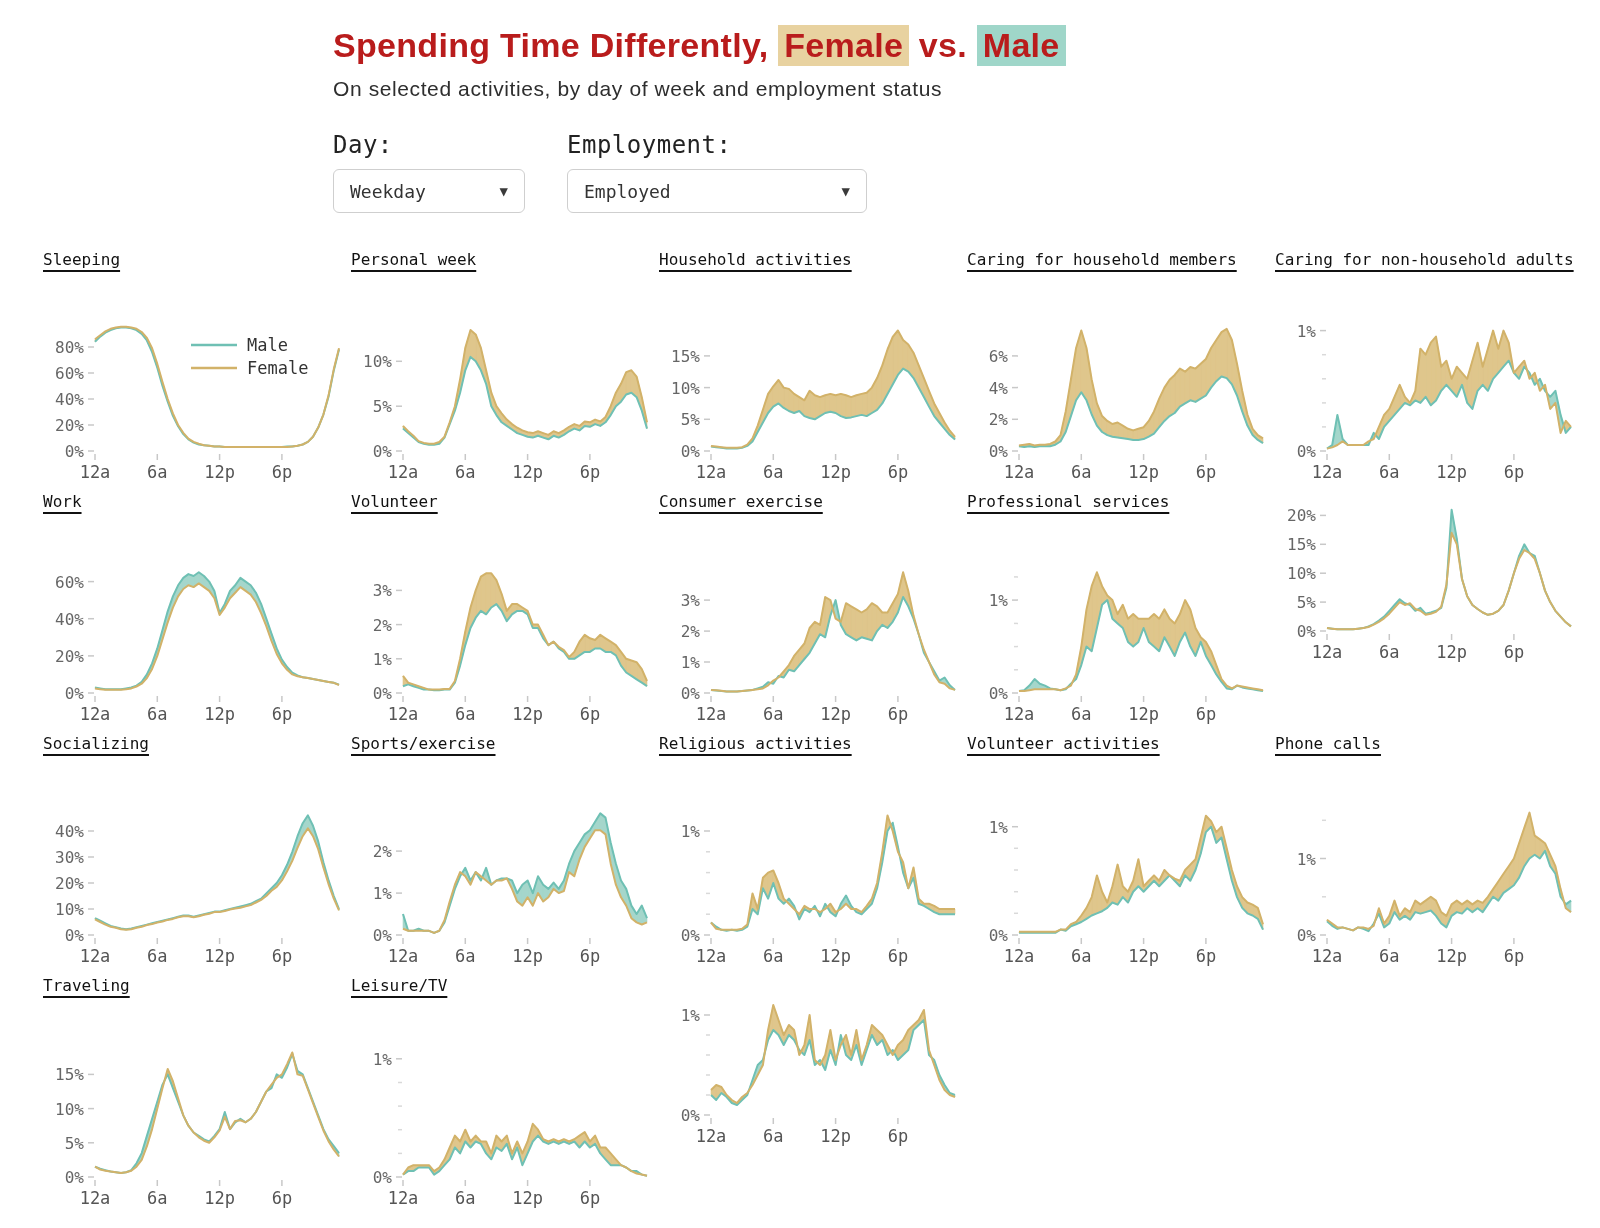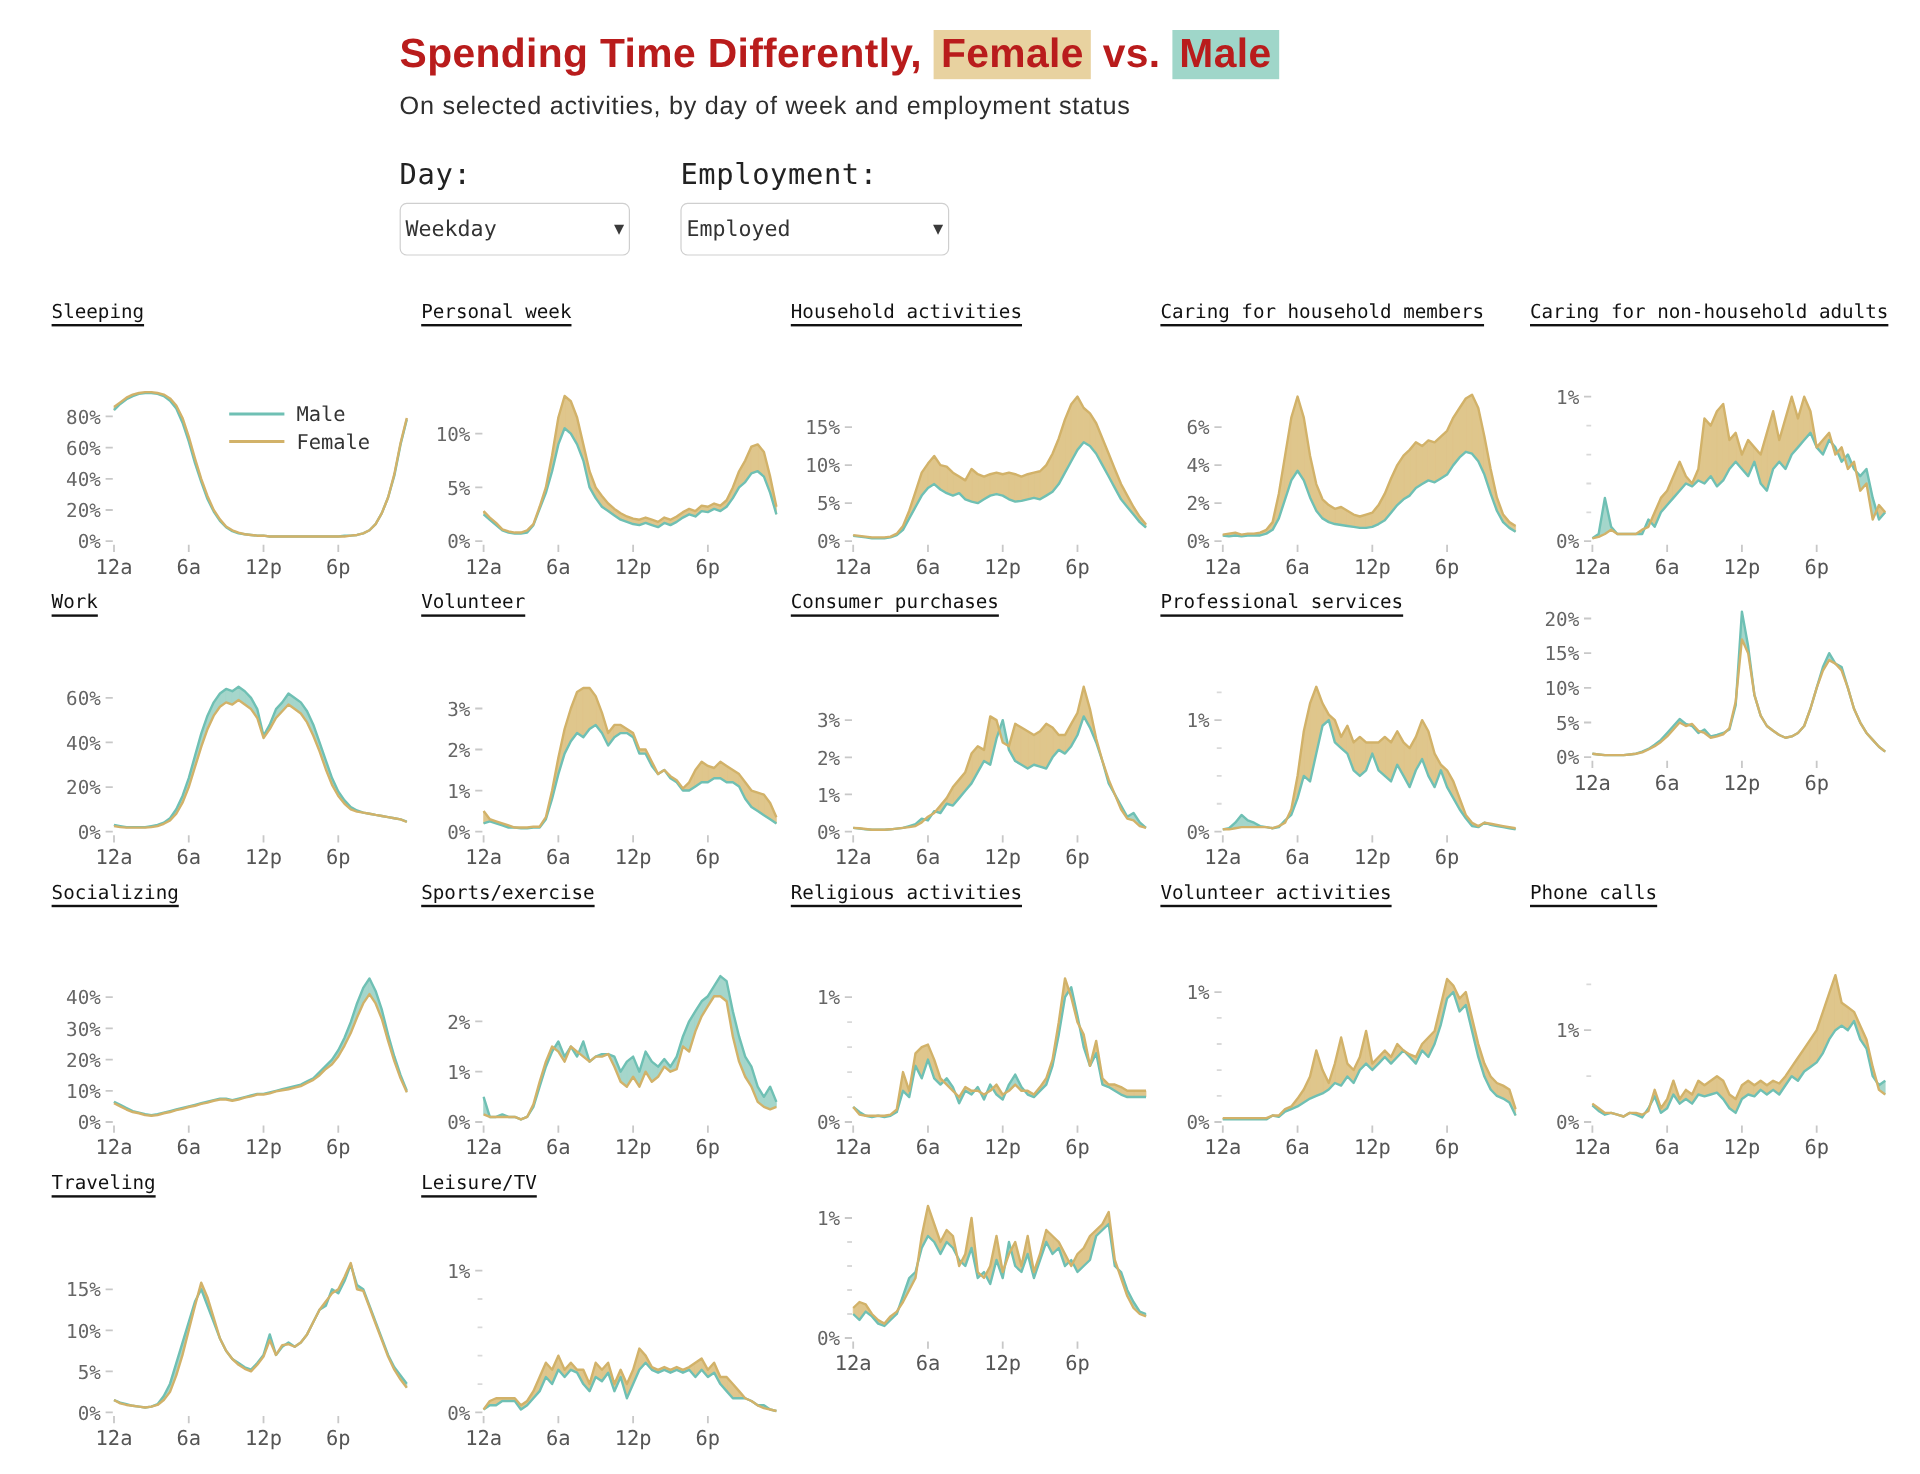--- a/index.html
+++ b/index.html
@@ -8,23 +8,23 @@
   .header{margin:26px 0 0 333px;font-family:"Liberation Sans",sans-serif;}
   .page-title{font-size:34px;font-weight:700;color:#b91c1c;letter-spacing:.3px;line-height:1.15;}
   .hl{padding:1px 6px 2px 6px;}
   .hl-female{background:#e8d2a0;}
   .hl-male{background:#9fd6c9;}
   .subtitle{margin-top:12px;font-size:21px;color:#2e2e2e;letter-spacing:.6px;}
   .controls{margin:30px 0 0 333px;display:flex;gap:42px;}
   .control-label{font-size:24px;color:#222;letter-spacing:.5px;}
   .dropdown{margin-top:10px;height:44px;border:1px solid #cfcfcf;border-radius:6px;background:#fff;
             display:flex;align-items:center;justify-content:space-between;
-            padding:0 4px;font-size:18px;color:#333;cursor:pointer;box-sizing:border-box;}
+            padding:0 16px;font-size:18px;color:#333;cursor:pointer;box-sizing:border-box;}
   .dd-day{width:192px;}
-  .dd-emp{width:224px;}
+  .dd-emp{width:300px;}
   .dd-arrow{font-size:14px;color:#3a3a3a;}
   .charts-grid{margin:36px 0 0 43px;display:grid;grid-template-columns:repeat(5,308px);grid-auto-rows:242px;}
   .chart-cell{width:300px;}
   .chart-title{display:inline;font-size:16px;font-weight:400;color:#111;line-height:1.35;
                text-decoration:underline;text-decoration-thickness:2px;text-underline-offset:5px;cursor:pointer;}
   .chart-title-wrap{height:62px;}
   svg text{font-family:"DejaVu Sans Mono","Liberation Mono",monospace;}
 </style>
 </head>
 <body>
@@ -245,21 +245,21 @@
           <line x1="238.9" x2="238.9" y1="143" y2="149" stroke="#c8c8c8" stroke-width="1.5"></line>
           <text x="238.9" y="167" text-anchor="middle" font-size="17" fill="#555">6p</text>
           <path d="M52,122.9L57.2,129.7L57.2,131.4L52,133.2ZM57.2,129.7L62.4,131.4L62.4,133.2L57.2,131.4ZM62.4,131.4L67.6,133.2L67.6,134.9L62.4,133.2ZM67.6,133.2L72.8,134.9L72.8,136.6L67.6,134.9ZM72.8,134.9L78,136.6L78,136.6L72.8,136.6ZM78,136.6L83.1,136.6L83.1,137.3L78,136.6ZM83.1,136.6L88.3,136.6L88.3,137.3L83.1,137.3ZM88.3,136.6L93.5,135.9L93.5,136.6L88.3,137.3ZM93.5,135.9L98.7,135.9L98.7,136.6L93.5,136.6ZM98.7,135.9L103.9,128L103.9,129.7L98.7,136.6ZM103.9,128L109.1,105.8L109.1,112.6L103.9,129.7ZM109.1,105.8L114.3,78.4L114.3,92.1L109.1,112.6ZM114.3,78.4L119.5,54.5L119.5,75L114.3,92.1ZM119.5,54.5L124.7,37.4L124.7,64.7L119.5,75ZM124.7,37.4L129.9,23.7L129.9,57.9L124.7,64.7ZM129.9,23.7L135.1,20.3L135.1,61.3L129.9,57.9ZM135.1,20.3L140.3,20.3L140.3,54.5L135.1,61.3ZM140.3,20.3L145.4,27.1L145.4,51.1L140.3,54.5ZM145.4,27.1L150.6,40.8L150.6,57.9L145.4,51.1ZM150.6,40.8L155.8,57.9L155.8,68.2L150.6,57.9ZM155.8,57.9L161,51.1L161,61.3L155.8,68.2ZM161,51.1L166.2,51.1L166.2,57.9L161,61.3ZM166.2,51.1L171.4,54.5L171.4,57.9L166.2,57.9ZM171.4,54.5L176.6,57.9L176.6,61.3L171.4,57.9ZM176.6,57.9L181.8,71.6L181.8,75L176.6,61.3ZM181.8,71.6L187,71.6L187,75L181.8,75ZM187,71.6L192.2,81.8L192.2,85.3L187,75ZM192.2,81.8L197.4,92.1L197.4,92.1L192.2,85.3ZM197.4,92.1L202.6,88.7L202.6,88.7L197.4,92.1ZM202.6,88.7L207.7,93.8L207.7,95.5L202.6,88.7ZM207.7,93.8L212.9,97.2L212.9,98.9L207.7,95.5ZM212.9,97.2L218.1,104.1L218.1,105.8L212.9,98.9ZM218.1,104.1L223.3,98.9L223.3,105.8L218.1,105.8ZM223.3,98.9L228.5,88.7L228.5,102.4L223.3,105.8ZM228.5,88.7L233.7,81.8L233.7,98.9L228.5,102.4ZM233.7,81.8L238.9,85.3L238.9,98.9L233.7,98.9ZM238.9,85.3L244.1,87L244.1,95.5L238.9,98.9ZM244.1,87L249.3,81.8L249.3,95.5L244.1,95.5ZM249.3,81.8L254.5,85.3L254.5,98.9L249.3,95.5ZM254.5,85.3L259.7,88.7L259.7,98.9L254.5,98.9ZM259.7,88.7L264.9,92.1L264.9,102.4L259.7,98.9ZM264.9,92.1L270,98.9L270,112.6L264.9,102.4ZM270,98.9L275.2,105.8L275.2,119.5L270,112.6ZM275.2,105.8L280.4,107.5L280.4,122.9L275.2,119.5ZM280.4,107.5L285.6,109.2L285.6,126.3L280.4,122.9ZM285.6,109.2L290.8,116.1L290.8,129.7L285.6,126.3ZM290.8,116.1L296,128L296,133.2L290.8,129.7Z" fill="#dfc68c" stroke="#dfc68c" stroke-width="0.6"></path>
           <polyline points="52,133.2 57.2,131.4 62.4,133.2 67.6,134.9 72.8,136.6 78,136.6 83.1,137.3 88.3,137.3 93.5,136.6 98.7,136.6 103.9,129.7 109.1,112.6 114.3,92.1 119.5,75 124.7,64.7 129.9,57.9 135.1,61.3 140.3,54.5 145.4,51.1 150.6,57.9 155.8,68.2 161,61.3 166.2,57.9 171.4,57.9 176.6,61.3 181.8,75 187,75 192.2,85.3 197.4,92.1 202.6,88.7 207.7,95.5 212.9,98.9 218.1,105.8 223.3,105.8 228.5,102.4 233.7,98.9 238.9,98.9 244.1,95.5 249.3,95.5 254.5,98.9 259.7,98.9 264.9,102.4 270,112.6 275.2,119.5 280.4,122.9 285.6,126.3 290.8,129.7 296,133.2" fill="none" stroke="#6fc0b4" stroke-width="2" stroke-linejoin="round"></polyline>
           <polyline points="52,122.9 57.2,129.7 62.4,131.4 67.6,133.2 72.8,134.9 78,136.6 83.1,136.6 88.3,136.6 93.5,135.9 98.7,135.9 103.9,128 109.1,105.8 114.3,78.4 119.5,54.5 124.7,37.4 129.9,23.7 135.1,20.3 140.3,20.3 145.4,27.1 150.6,40.8 155.8,57.9 161,51.1 166.2,51.1 171.4,54.5 176.6,57.9 181.8,71.6 187,71.6 192.2,81.8 197.4,92.1 202.6,88.7 207.7,93.8 212.9,97.2 218.1,104.1 223.3,98.9 228.5,88.7 233.7,81.8 238.9,85.3 244.1,87 249.3,81.8 254.5,85.3 259.7,88.7 264.9,92.1 270,98.9 275.2,105.8 280.4,107.5 285.6,109.2 290.8,116.1 296,128" fill="none" stroke="#d2b269" stroke-width="2" stroke-linejoin="round"></polyline>
         </svg>
     </div>
 
     <div class="chart-cell">
       <div class="chart-title-wrap">
-        <span class="chart-title">Consumer purchases</span>
+        <span class="chart-title">Consumer exercise</span>
       </div>
       <svg width="300" height="172" viewBox="0 0 300 172">
           <line x1="45" x2="51" y1="140" y2="140" stroke="#c8c8c8" stroke-width="1.5"></line>
           <text x="41" y="146" text-anchor="end" font-size="16" fill="#666666">0%</text>
           <line x1="45" x2="51" y1="109" y2="109" stroke="#c8c8c8" stroke-width="1.5"></line>
           <text x="41" y="115" text-anchor="end" font-size="16" fill="#666666">1%</text>
           <line x1="45" x2="51" y1="78.1" y2="78.1" stroke="#c8c8c8" stroke-width="1.5"></line>
           <text x="41" y="84.1" text-anchor="end" font-size="16" fill="#666666">2%</text>
           <line x1="45" x2="51" y1="47.1" y2="47.1" stroke="#c8c8c8" stroke-width="1.5"></line>
           <text x="41" y="53.1" text-anchor="end" font-size="16" fill="#666666">3%</text>

